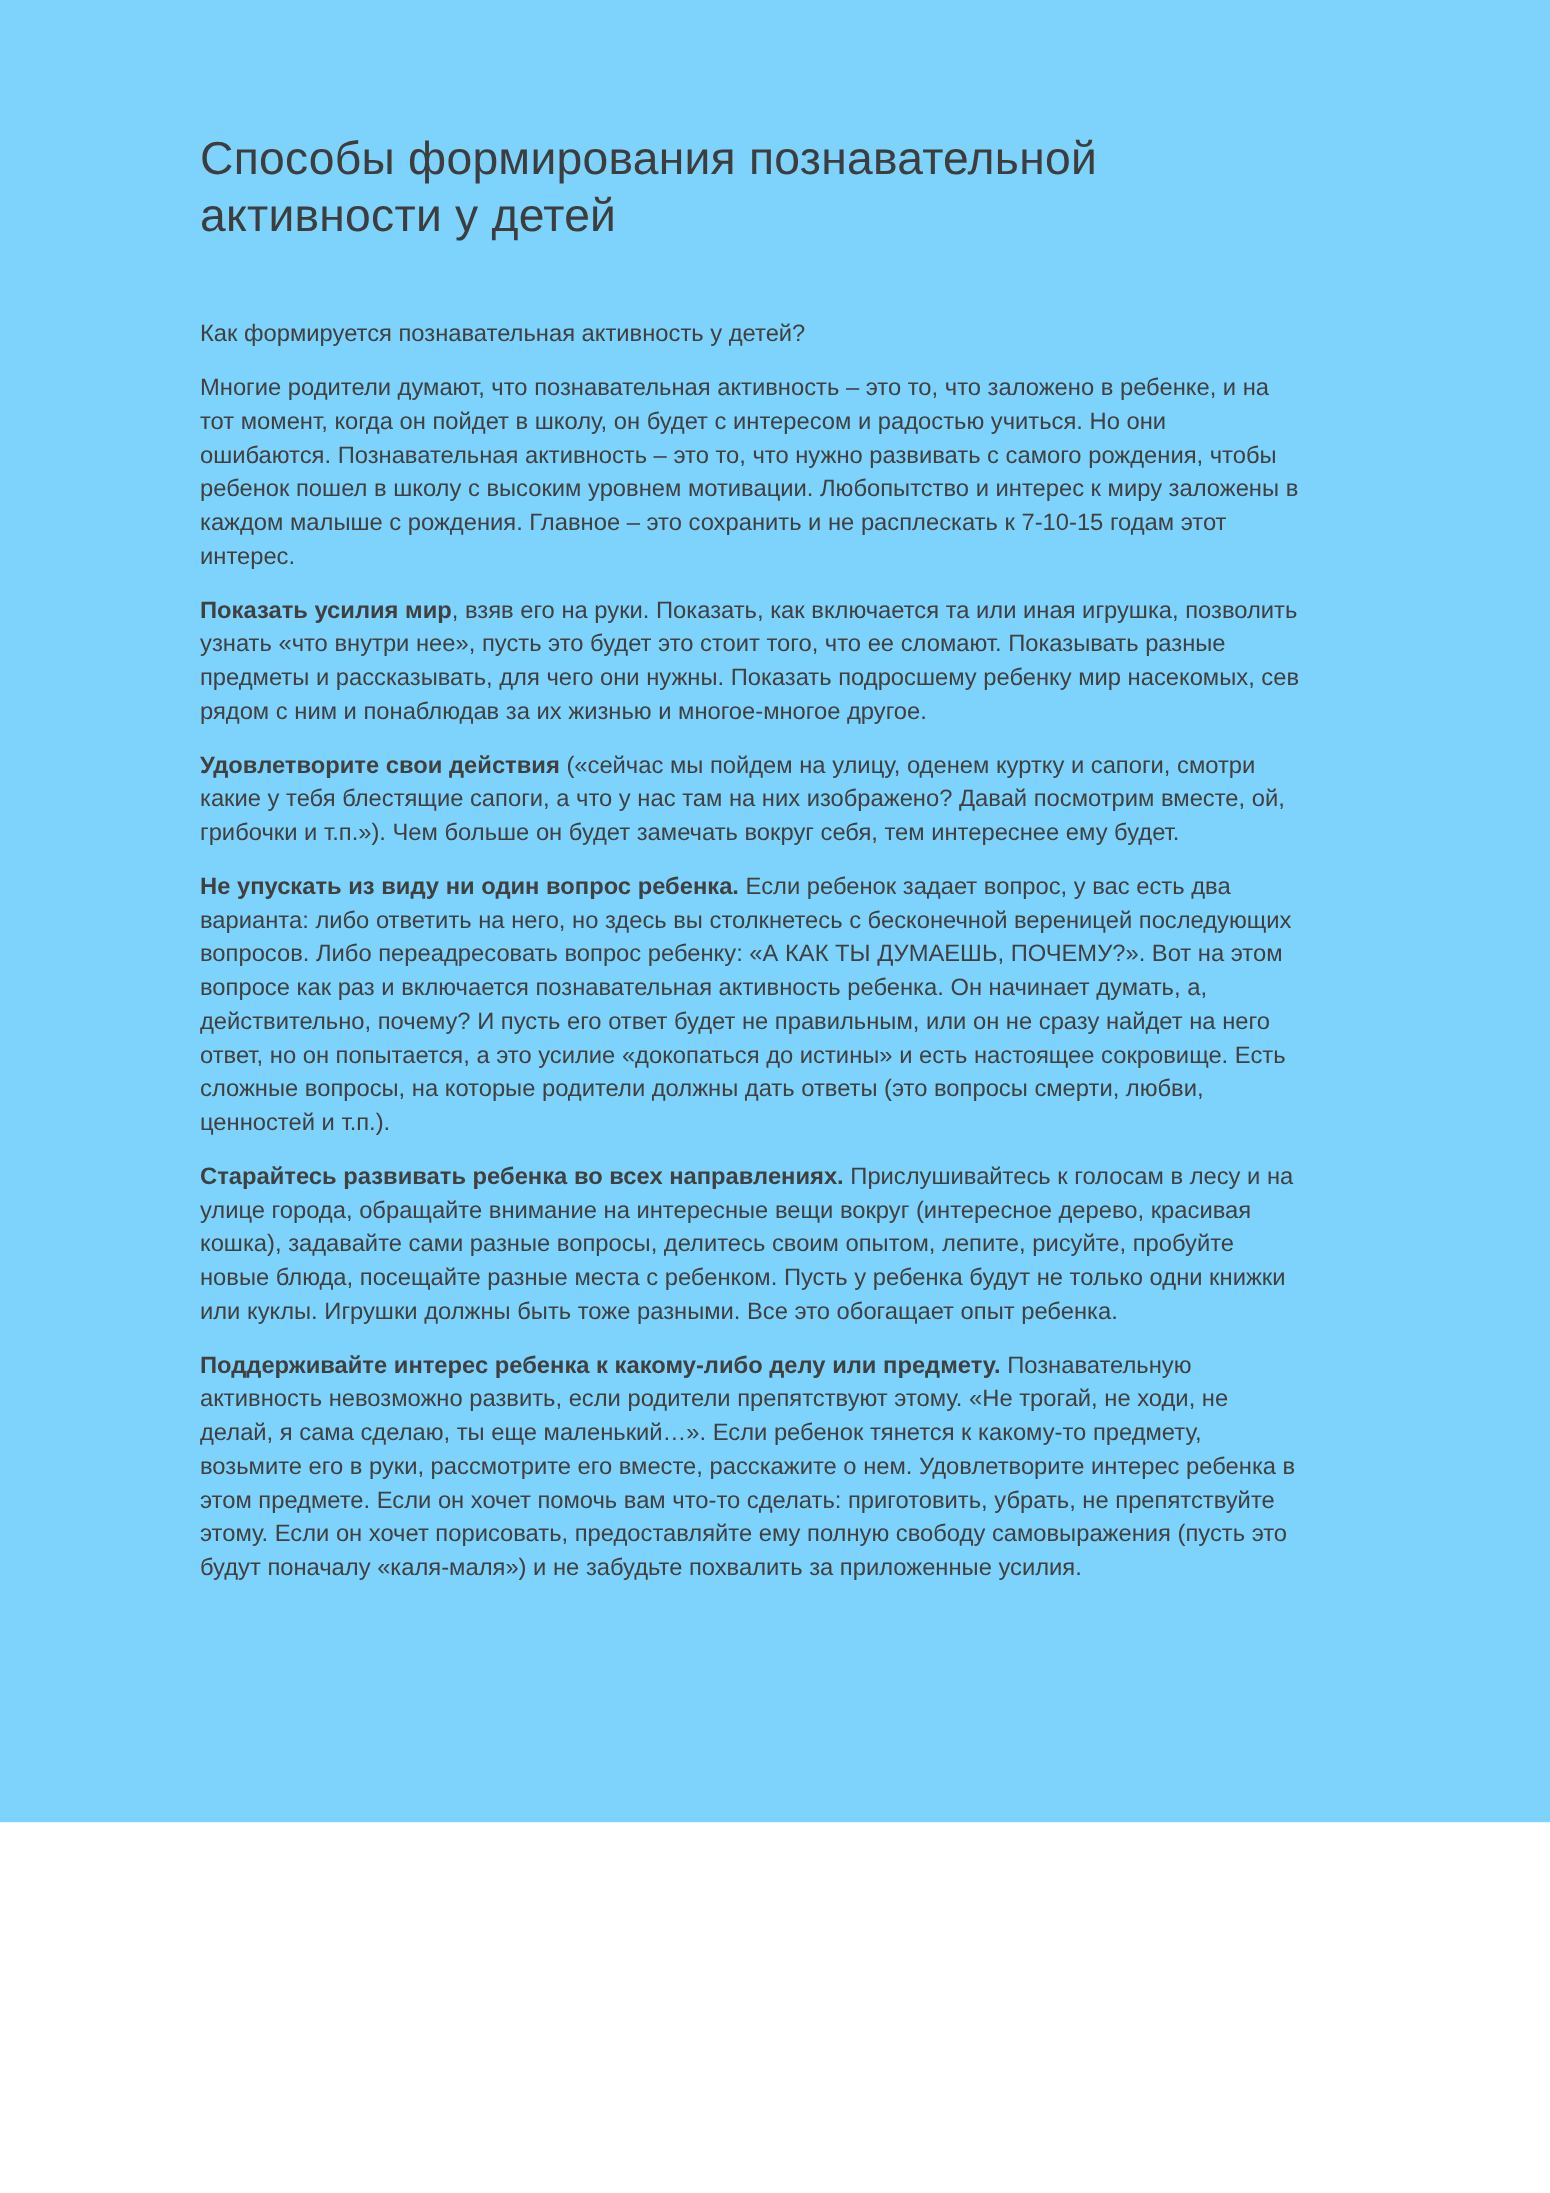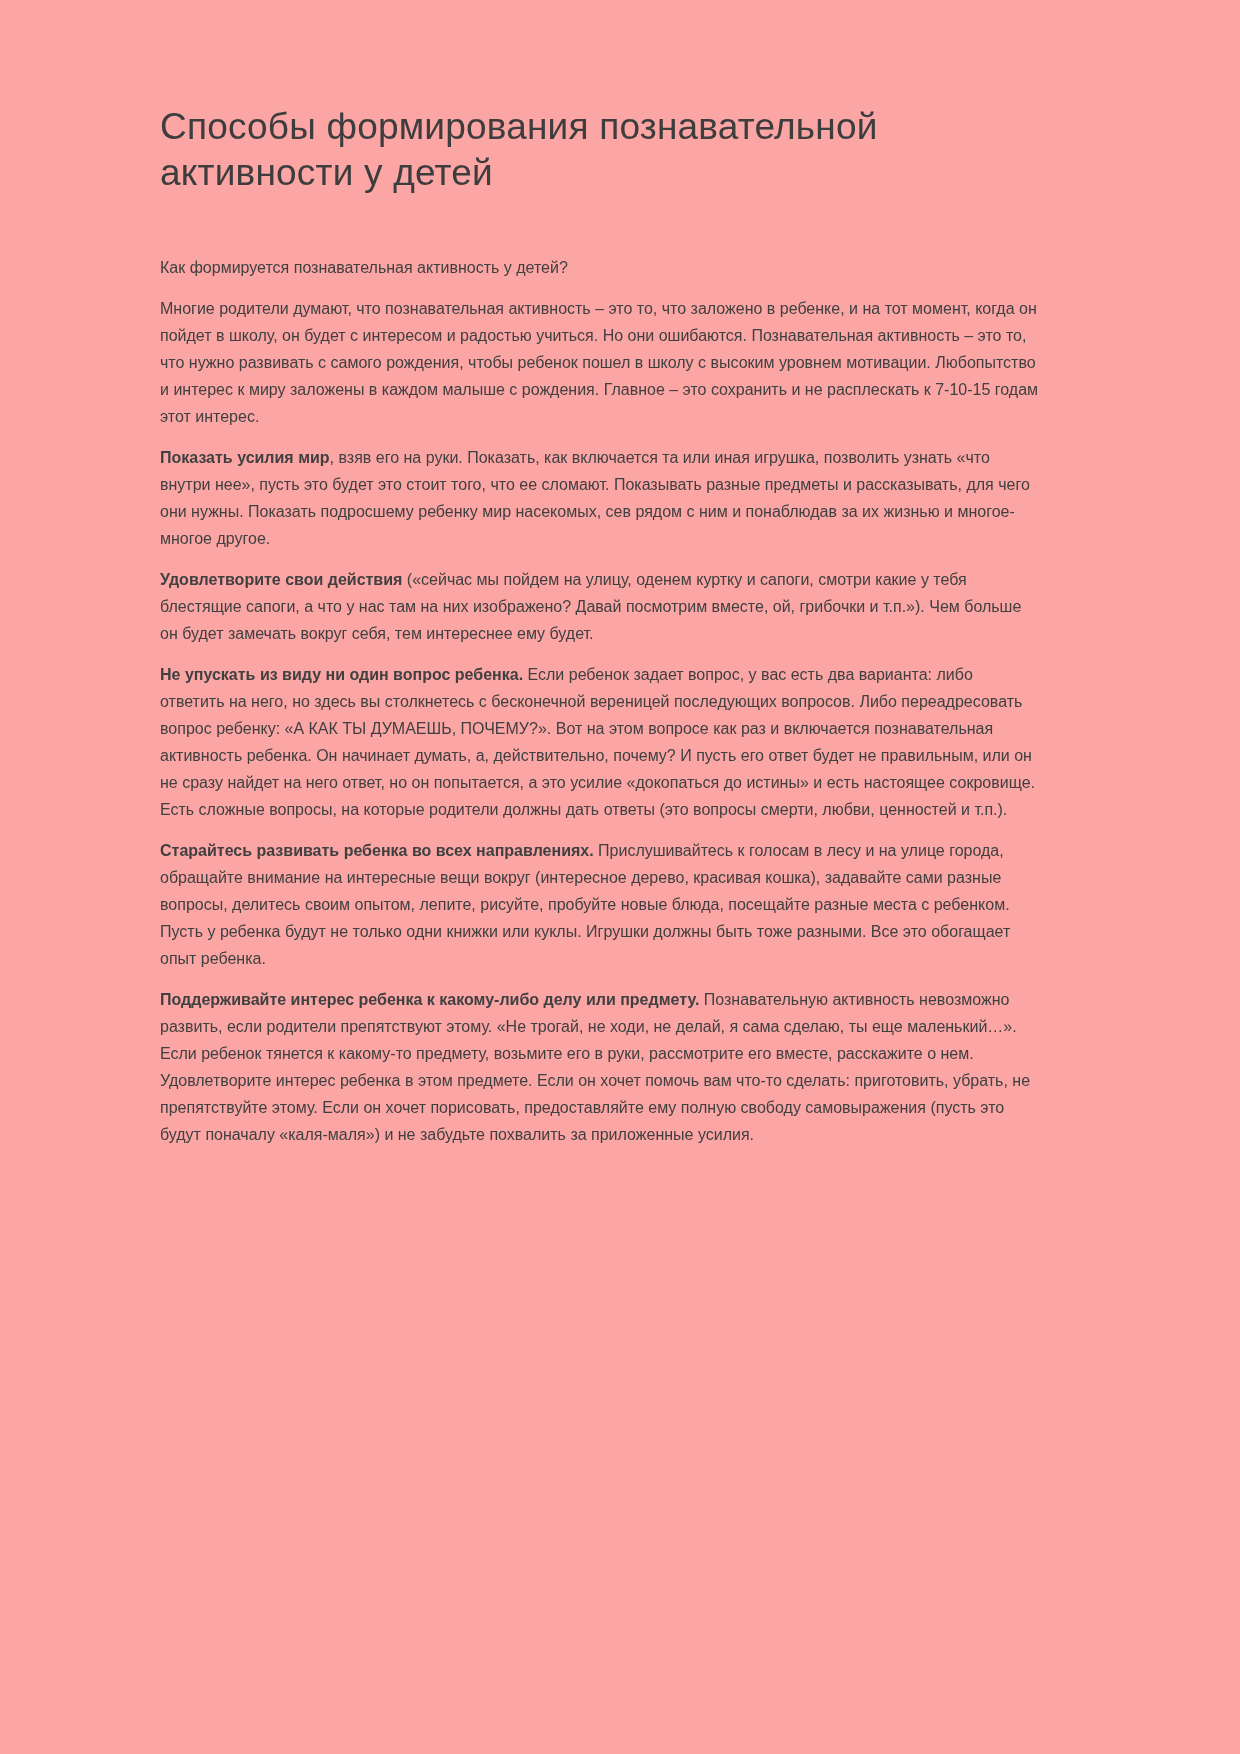--- a/index.html
+++ b/index.html
@@ -3,44 +3,44 @@
 <meta charset="utf-8">
 <style>
   html, body {
     margin: 0;
     padding: 0;
     background: #ffffff;
   }
   .page {
     position: relative;
     width: 1240px;
-    height: 1754px;
+    height: 1458px;
     box-sizing: border-box;
     padding: 104px 68px 40px 160px;
-    background: #fca5a5;
+    background: #7dd3fc;
     font-family: "Liberation Sans", "DejaVu Sans", sans-serif;
     color: #404040;
     overflow: hidden;
   }
   .title {
     font-size: 37px;
     font-weight: 400;
     line-height: 46px;
     margin: 0 0 58px 0;
     max-width: 760px;
     color: #3d3d3d;
     letter-spacing: 0.2px;
   }
   .content {
     max-width: 880px;
   }
   .para {
-    font-size: 16px;
+    font-size: 19px;
     line-height: 27px;
-    margin: 6px 0 14px 0;
+    margin: 16px 0 14px 0;
   }
   .para strong {
     font-weight: 700;
   }
   .para strong:empty {
     display: none;
   }
 </style>
 </head>
 <body>

